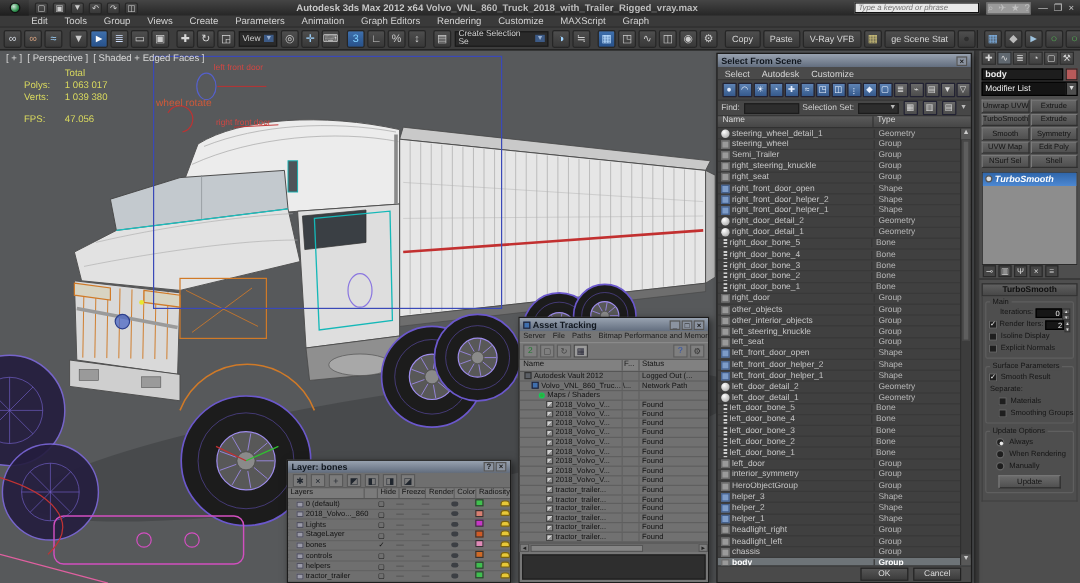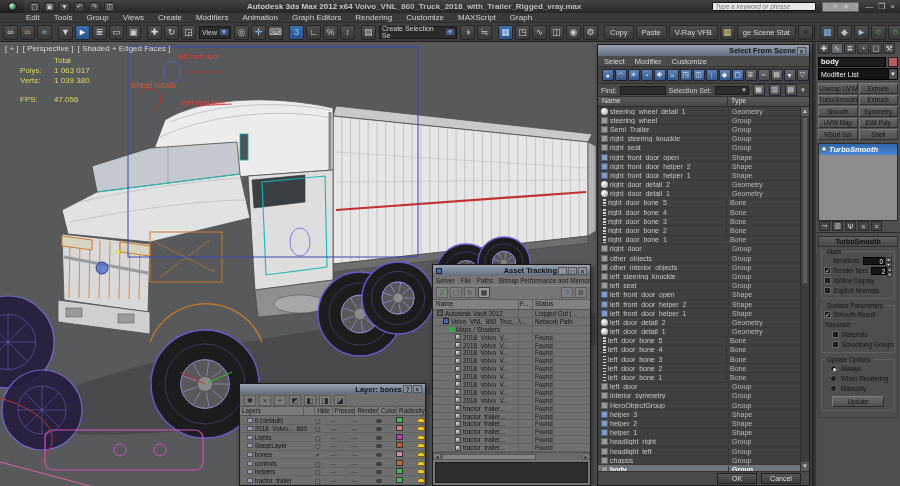--- a/index.html
+++ b/index.html
@@ -53,21 +53,21 @@
   .vp-stats .r { display:flex; }
   .vp-stats .k { width:34px; }
   .vp-stats .gap { height:9px; }
   .anno { position:absolute; color:#cf4743; font-size:7px; z-index:5; white-space:nowrap; }
   .anno.big { font-size:8.5px; color:#cf5a3a; }
 
   
   .dlg { position:absolute; border:1px solid #1c1c1c; box-shadow:2px 2px 6px rgba(0,0,0,.5); overflow:hidden; }
   .dlg-title { height:11px; display:flex; align-items:center; padding:0 3px; font-size:7.5px;
     font-weight:bold; color:#10161e; background:linear-gradient(#98a2b0,#626d7e); }
-  .dlg-title .t { flex:1; white-space:nowrap; overflow:hidden;text-align:right; }
+  .dlg-title .t { flex:1; white-space:nowrap; overflow:hidden; }
   .dlg-title .wb { font-size:6.5px; color:#1a1a1a; background:#8b93a0; border:1px solid #555;
     width:9px; height:8px; line-height:7px; text-align:center; margin-left:1px; }
 
   
   #sfs { left:597px; top:44px; width:213px; height:442px; background:#474747; z-index:20;
     display:flex; flex-direction:column; }
   .sfs-menu { height:11px; display:flex; gap:10px; align-items:center; padding:0 6px;
     background:#4a4a4a; border-bottom:1px solid #333; }
   .sfs-menu span { font-size:7.5px; color:#d6d6d6; }
   .sfs-tools { height:17px; display:flex; align-items:center; padding:0 3px; background:#434343;
@@ -242,21 +242,21 @@
       <span>×</span>
     </div>
   </div>
 
   <div class="menubar" id="menubar">
       <span>Edit</span>
       <span>Tools</span>
       <span>Group</span>
       <span>Views</span>
       <span>Create</span>
-      <span>Modifiers</span>
+      <span>Parameters</span>
       <span>Animation</span>
       <span>Graph Editors</span>
       <span>Rendering</span>
       <span>Customize</span>
       <span>MAXScript</span>
       <span>Graph</span>
     </div>
 
   <div class="toolbar" id="maintb">
       <span class="tbi" style="color: rgb(207, 212, 220);">∞</span>
@@ -951,21 +951,21 @@
     <div class="atk-info"></div>
   </div>
 
   <div class="dlg" id="sfs">
     <div class="dlg-title">
       <span class="t">Select From Scene</span>
       <span class="wb">×</span>
     </div>
     <div class="sfs-menu" id="sfsmenu">
         <span>Select</span>
-        <span>Modifier</span>
+        <span>Autodesk</span>
         <span>Customize</span>
       </div>
     <div class="sfs-tools" id="sfstools">
         <span class="sfsi">●</span>
         <span class="sfsi">◠</span>
         <span class="sfsi">☀</span>
         <span class="sfsi">◔</span>
         <span class="sfsi">✚</span>
         <span class="sfsi">≈</span>
         <span class="sfsi">◳</span>

